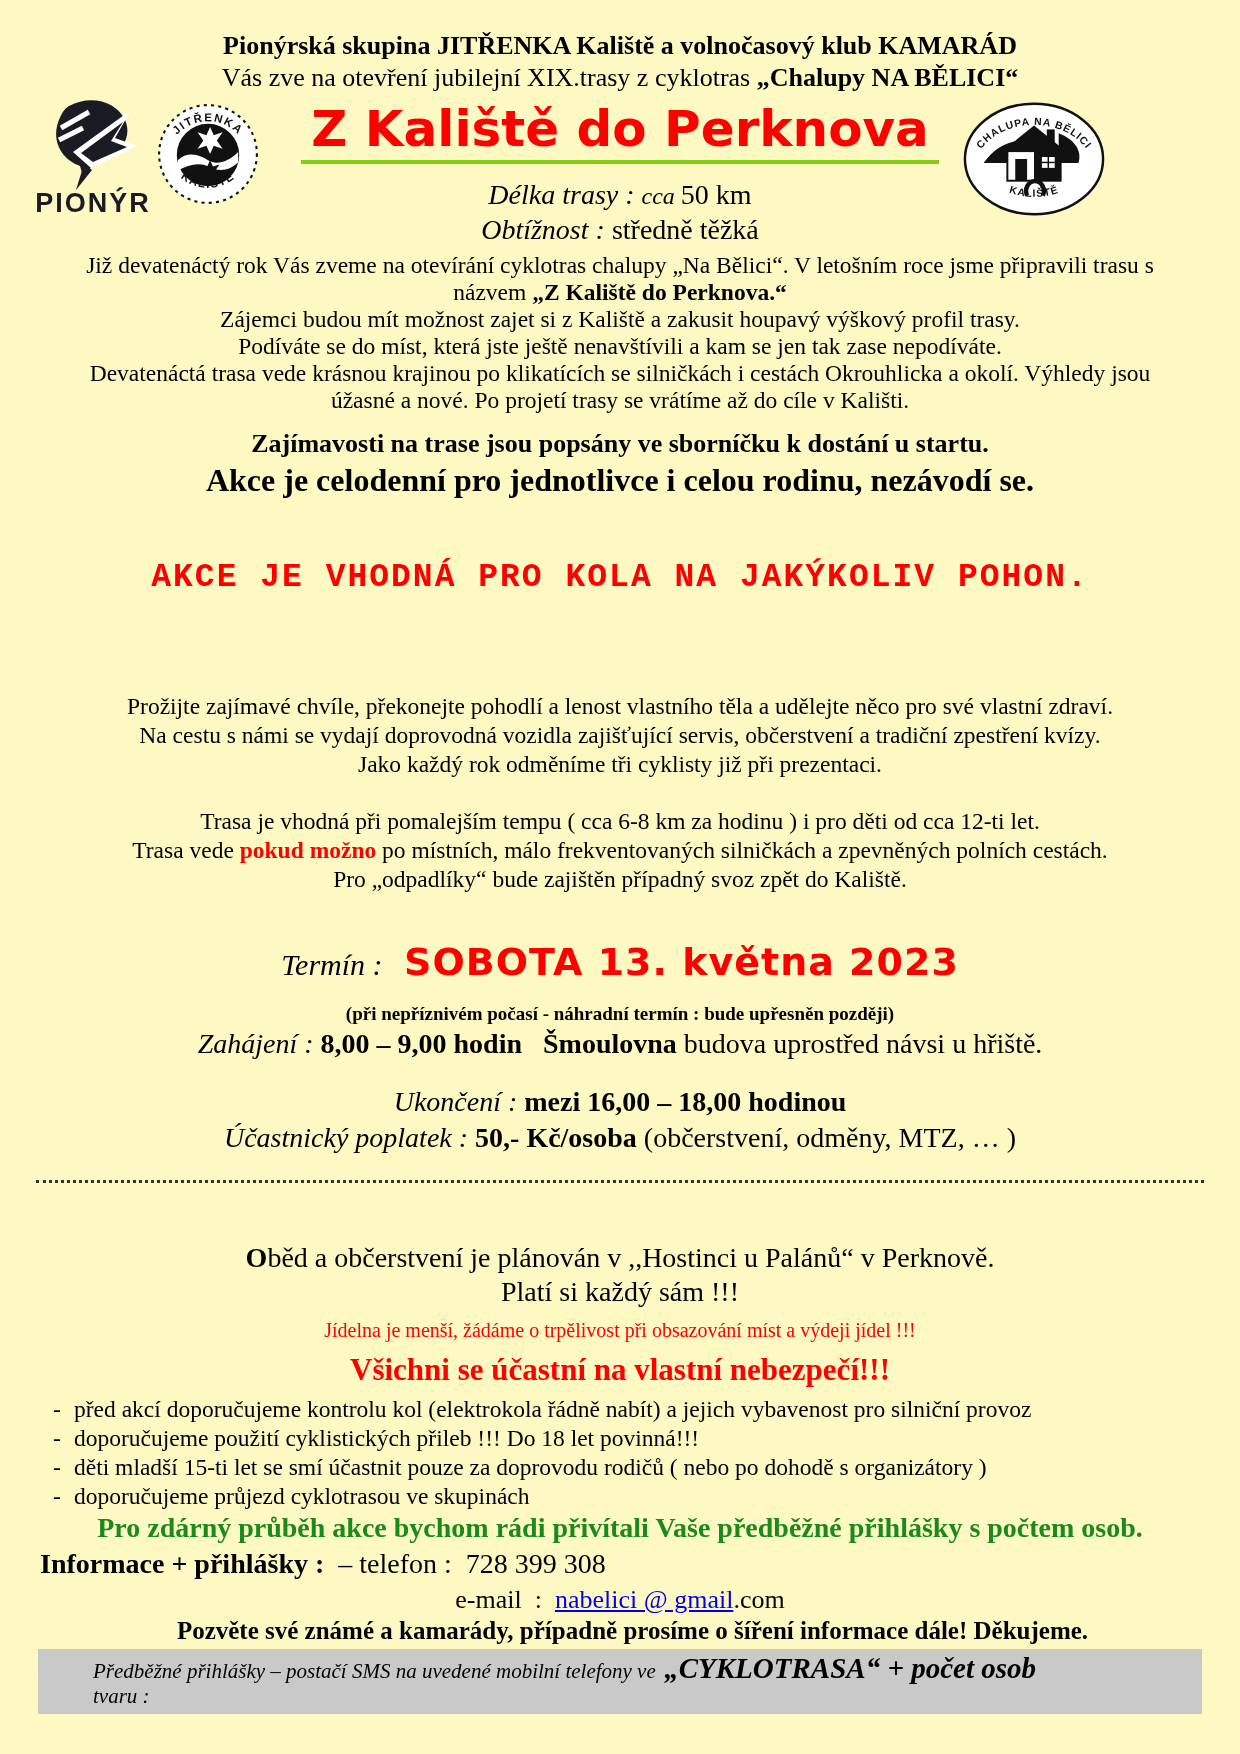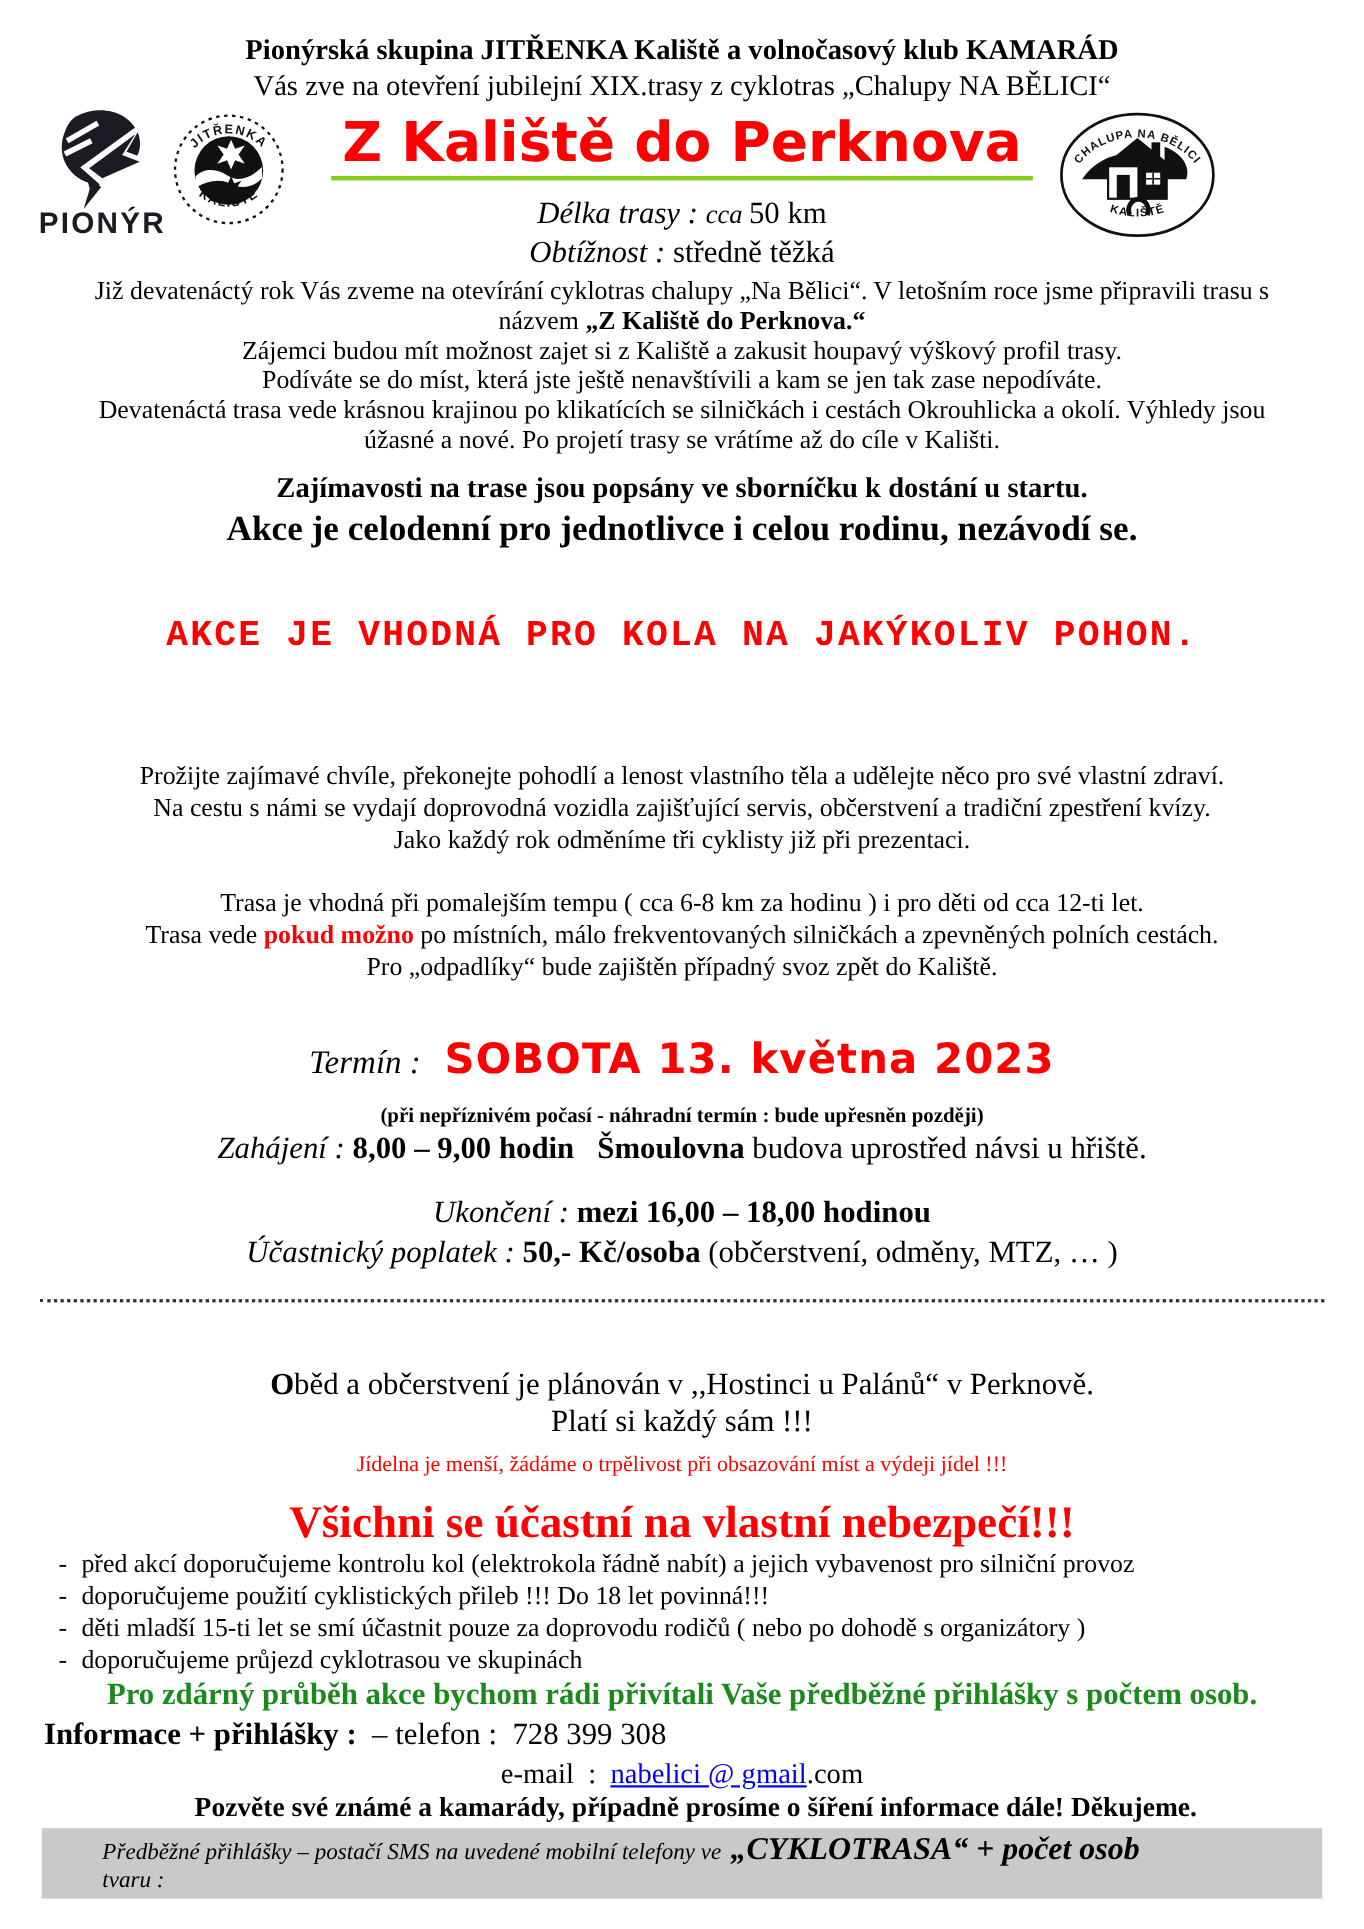--- a/index.html
+++ b/index.html
@@ -1,29 +1,29 @@
 <!DOCTYPE html>
 <html lang="cs"><head>
 <meta charset="utf-8">
 <style>
   html,body{margin:0;padding:0;background:#888;}
   .page{
     position:relative;
     width:1240px;height:1754px;
     margin:0 auto;
-    background:#ffffff;
+    background:#fef9c3;
     font-family:"Liberation Serif", serif;
     color:#000;
     overflow:hidden;
   }
   .inner{padding-top:30px;}
   .center{text-align:center;}
   .hdr1{font-size:26px;font-weight:bold;line-height:32px;}
   .hdr2{font-size:26px;line-height:32px;}
-  .hdr2 b{font-weight:normal;}
+  .hdr2 b{font-weight:bold;}
 
   
   .logo{position:absolute;text-align:center;}
   .logo-pionyr{left:34px;top:96px;width:118px;}
   .pionyr-label{font-family:"Liberation Sans",sans-serif;font-weight:bold;font-size:27px;letter-spacing:2px;color:#1b1b24;margin-top:-4px;}
   .logo-jitrenka{left:156px;top:102px;width:104px;}
   .logo-chalupa{left:960px;top:98px;width:148px;}
   .logo svg{display:block;}
   .ringtext{font-family:"Liberation Sans",sans-serif;font-weight:bold;fill:#111;}
 
@@ -71,21 +71,21 @@
   .sched .lbl{font-style:italic;}
   .sched b{font-weight:bold;}
   .sched.mt{margin-top:22px;}
 
   .dotted-sep{margin:24px 36px 0 36px;border-top:3px dotted #333;height:0;}
 
   .lunch1{margin-top:58px;font-size:28px;line-height:34px;}
   .lunch1 b{font-weight:bold;}
   .lunch2{font-size:28px;line-height:34px;}
   .warn-red{margin-top:4px;font-size:20px;font-weight:normal;color:#ff0000;line-height:34px;}
-  .warn-big{font-size:41px;font-weight:bold;color:#ff0000;line-height:46px;margin-top:12px;}
+  .warn-big{font-size:31px;font-weight:bold;color:#ff0000;line-height:46px;}
 
   .rules{margin:2px 40px 0 40px;}
   .rule{display:flex;font-size:23.5px;line-height:29px;}
   .rule .dash{width:34px;text-align:center;flex:0 0 auto;}
 
   .green-note{margin-top:2px;font-size:28px;font-weight:bold;color:#1a8a1a;line-height:30px;}
 
   .info-line{margin:4px 0 0 40px;font-size:28px;line-height:34px;}
   .info-line b{font-weight:bold;}
   .email-line{font-size:26px;line-height:30px;margin-top:4px;}

